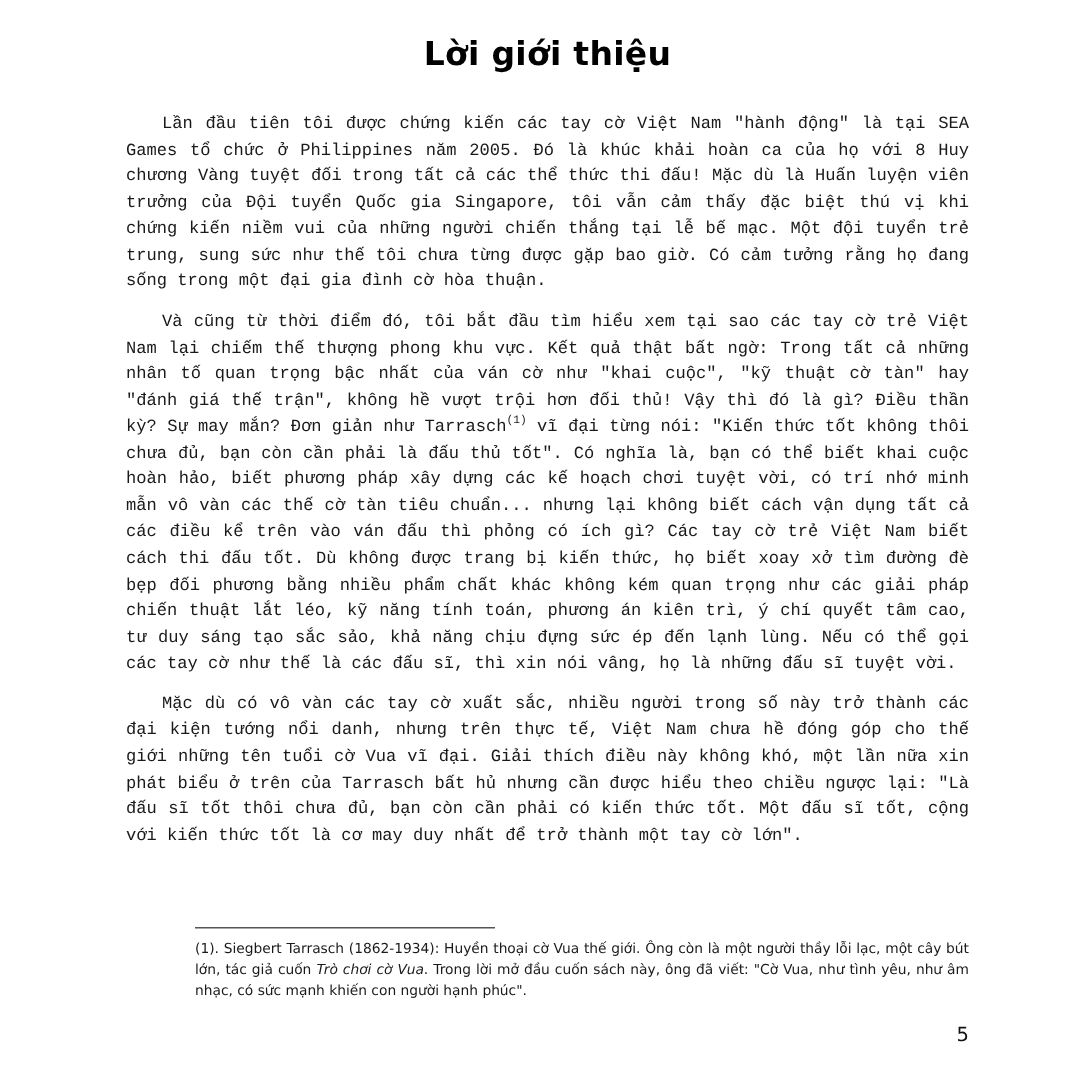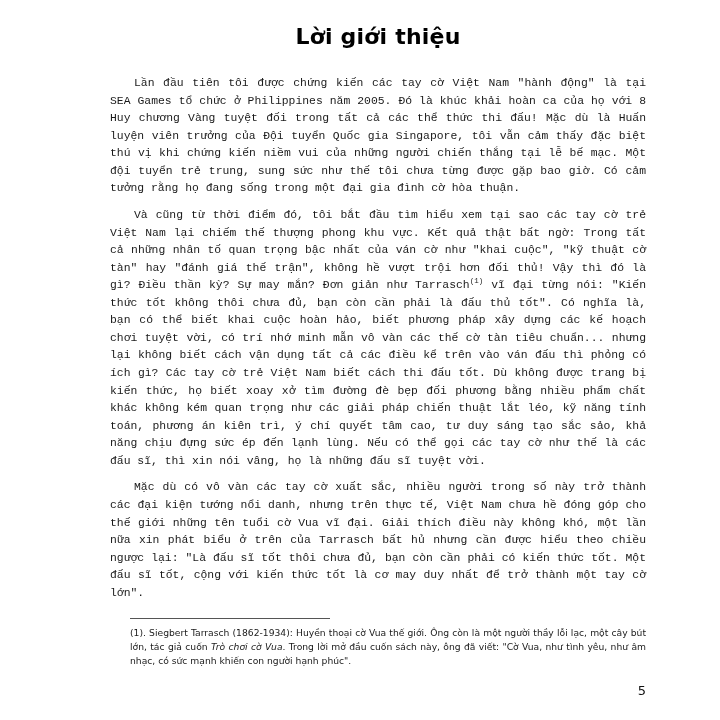--- a/index.html
+++ b/index.html
@@ -12,21 +12,21 @@
     background: #ffffff;
     font-family: "DejaVu Sans", sans-serif;
     color: #111111;
     overflow: hidden;
   }
   .page {
     position: relative;
     width: 720px;
     height: 720px;
     box-sizing: border-box;
-    padding: 18px 74px 0 110px;
+    padding: 18px 74px 0 84px;
   }
   .page-title {
     text-align: center;
     font-size: 22px;
     font-weight: bold;
     letter-spacing: 0.2px;
     margin: 6px 0 26px 0;
     color: #000000;
   }
   .body-text {

